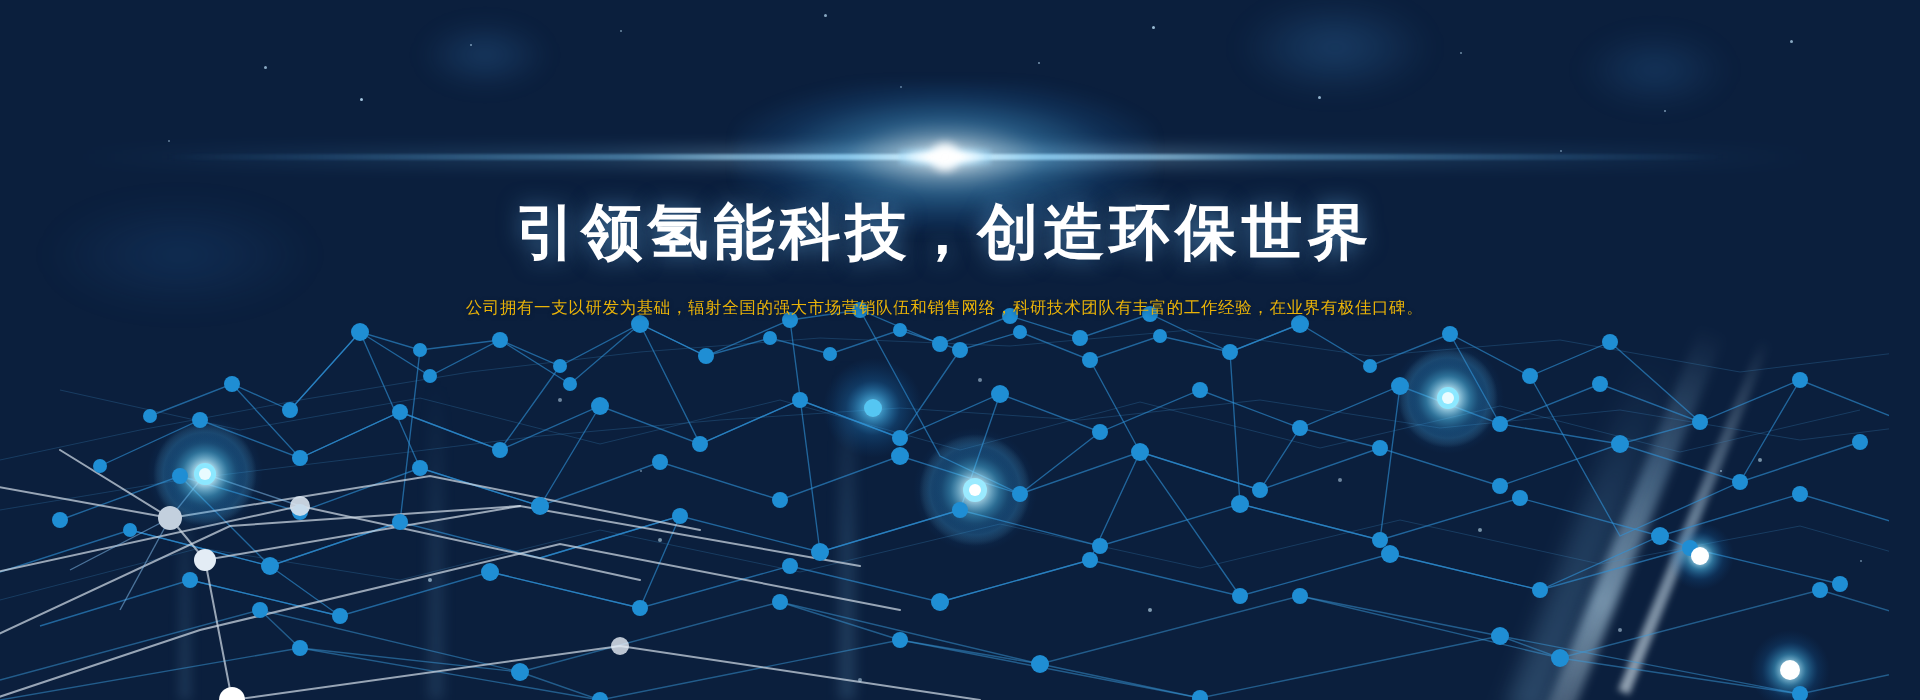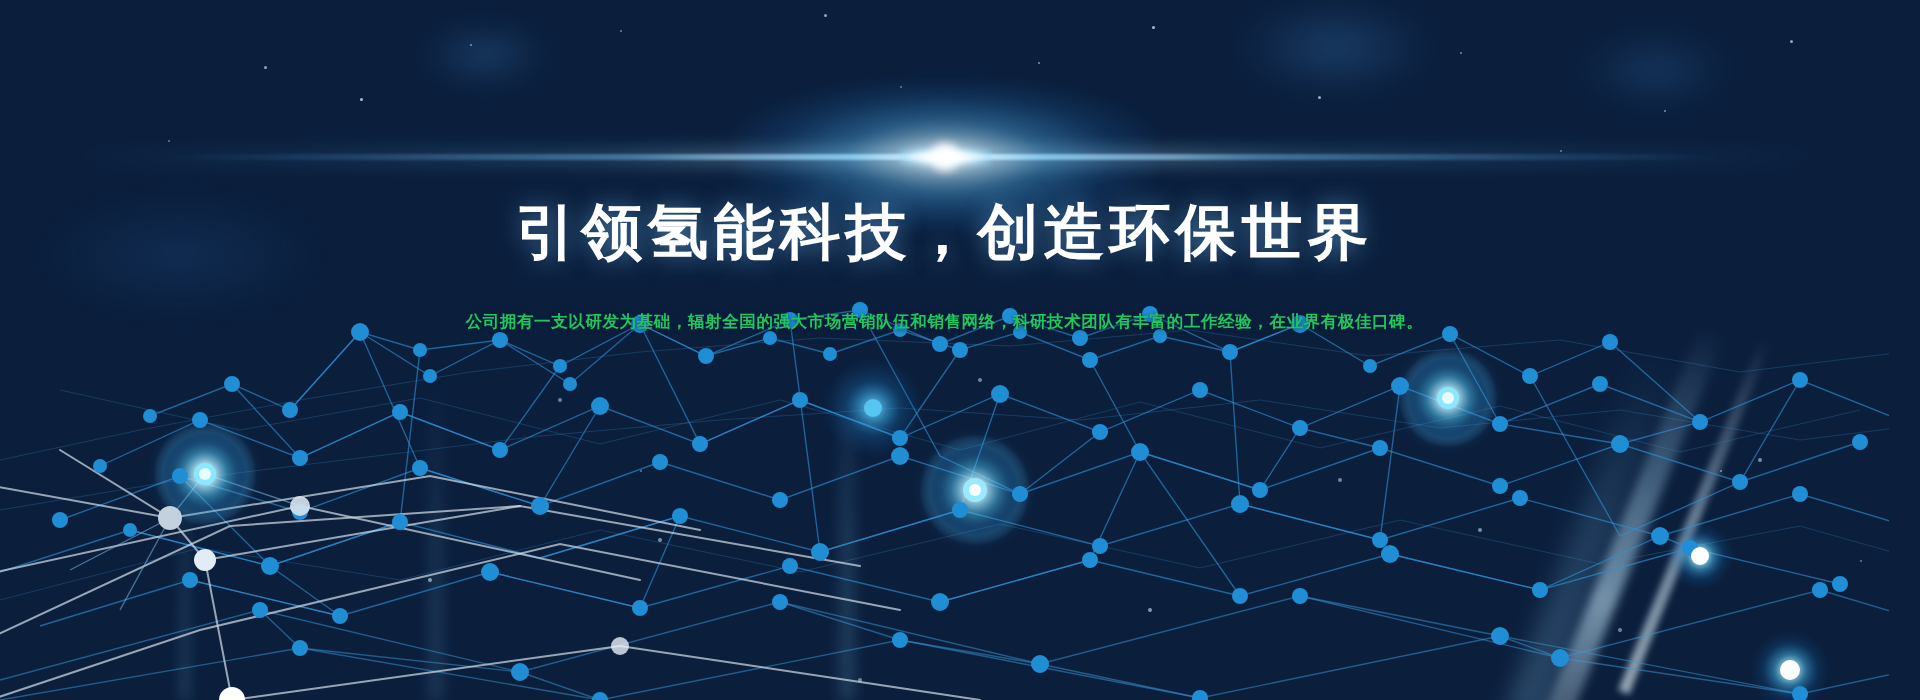--- a/index.html
+++ b/index.html
@@ -99,25 +99,25 @@
   }
   #hero-title {
     font-size:61px;
     font-weight:700;
     letter-spacing:5px;
     color:#ffffff;
     line-height:1.18;
     text-shadow:0 0 22px rgba(120,195,250,0.55), 0 2px 5px rgba(0,20,50,0.55);
   }
   #hero-subtitle {
-    margin-top:43px;
+    margin-top:29px;
     font-size:16.5px;
-    font-weight:700;
+    font-weight:400;
     letter-spacing:0.6px;
-    color:#22c55e;
+    color:#eab308;
     text-shadow:0 1px 4px rgba(0,20,50,0.6);
   }
 </style>
 </head>
 <body>
 
 <div id="hero-banner">
 
   <div class="sky-blob" style="left:420px; top:20px; width:130px; height:70px; background:radial-gradient(ellipse at center, rgba(70,150,225,0.22) 0%, rgba(40,110,190,0) 72%); filter:blur(10px);"></div>
   <div class="sky-blob" style="left:1240px; top:0px; width:190px; height:95px; background:radial-gradient(ellipse at center, rgba(70,155,230,0.24) 0%, rgba(40,110,190,0) 74%); filter:blur(12px);"></div>

